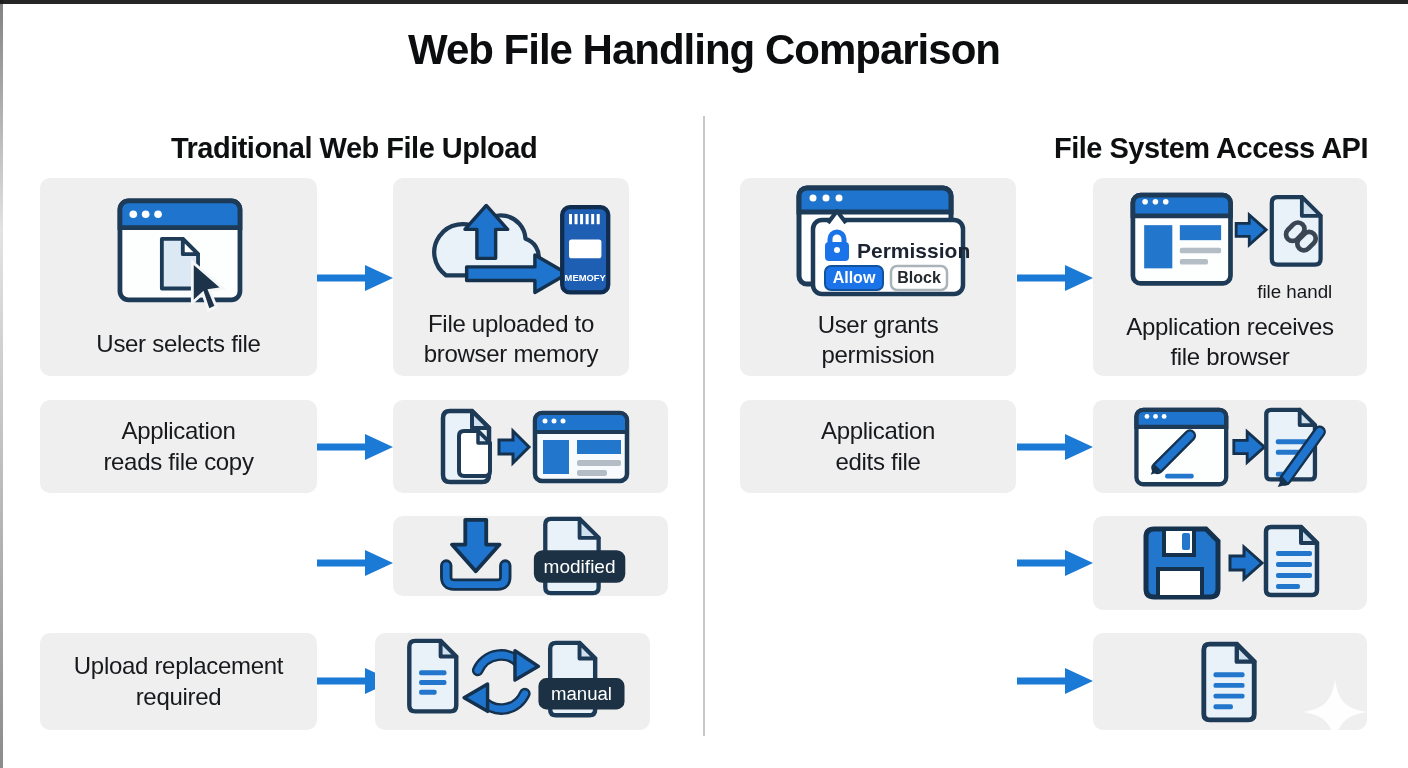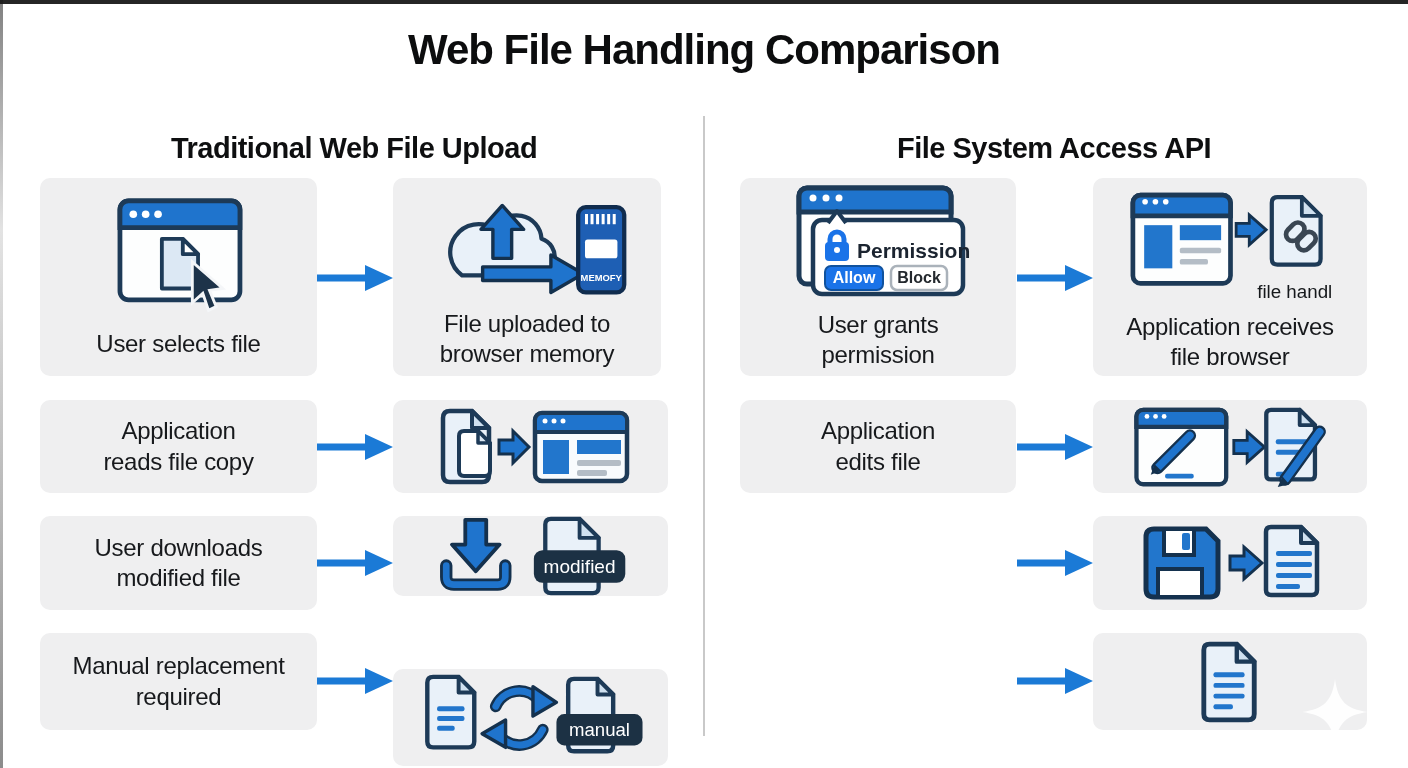--- a/index.html
+++ b/index.html
@@ -12,21 +12,21 @@
     background:linear-gradient(180deg,rgba(25,25,25,.55),rgba(25,25,25,.12) 30%,rgba(25,25,25,.3) 65%,rgba(25,25,25,.5));}
   .title{
     position:absolute;top:26px;left:0;width:100%;text-align:center;
     font-size:42px;font-weight:700;letter-spacing:-1px;color:#0c0d0e;
   }
   .col-header{
     position:absolute;top:117px;width:628px;text-align:center;
     font-size:29px;font-weight:700;letter-spacing:-.5px;color:#0e0f10;margin-top:15px;
   }
   .col-header.left{left:40px;}
-  .col-header.right{left:740px;}
+  .col-header.right{left:740px;text-align:right;}
   .divider{position:absolute;left:703px;top:116px;width:2px;height:620px;background:#c9c9c9;}
   .box{
     position:absolute;background:#efeff0;border-radius:10px;
     display:flex;flex-direction:column;align-items:center;justify-content:center;gap:8px;
   }
   .caption{
     text-align:center;font-size:24px;line-height:1.26;color:#17191c;
     white-space:pre-line;letter-spacing:-.3px;
   }
   .arrow{position:absolute;width:76px;height:30px;}
@@ -59,21 +59,21 @@
       <polygon points="98,70 98,113 109,103 115,121 123,117 116,100 130,98" fill="#1d3349" stroke="#f4f6f8" stroke-width="3"></polygon>
     </svg>
     <div class="caption">User selects file</div>
   </div>
 
   <svg class="arrow" style="left:317px;top:263px;" viewBox="0 0 76 30">
     <rect x="0" y="11.5" width="52" height="7" fill="#1b7ad6"></rect>
       <polygon points="48,2 76,15 48,28" fill="#1b7ad6"></polygon>
   </svg>
 
-  <div class="box" style="left:393px;top:178px;width:268px;height:198px;">
+  <div class="box" style="left:393px;top:178px;width:236px;height:198px;">
     <svg width="202" height="116" viewBox="0 0 236 136">
       <path d="M42,106 h86 a22,22 0 0 0 7,-43 a29,29 0 0 0 -55,-11 a25,25 0 0 0 -38,54 z" fill="#e9f1f9" stroke="#1d3a57" stroke-width="5" stroke-linejoin="round"></path>
       <polygon points="89,24 114,52 100,52 100,86 78,86 78,52 64,52" fill="#1f74cd" stroke="#14314e" stroke-width="4" stroke-linejoin="round"></polygon>
       <polygon points="66,96 146,96 146,82 184,104 146,126 146,112 66,112" fill="#1f74cd" stroke="#14314e" stroke-width="4" stroke-linejoin="round"></polygon>
       <g>
         <rect x="178" y="26" width="54" height="100" rx="9" fill="#1e5fb4" stroke="#102c4e" stroke-width="5"></rect>
         <rect x="186" y="34" width="3.5" height="12" fill="#fff"></rect>
           <rect x="192.5" y="34" width="3.5" height="12" fill="#fff"></rect>
         <rect x="199" y="34" width="3.5" height="12" fill="#fff"></rect>
           <rect x="205.5" y="34" width="3.5" height="12" fill="#fff"></rect>
@@ -109,49 +109,45 @@
           <circle cx="125" cy="13" r="2.5" fill="#fff"></circle>
           <circle cx="134" cy="13" r="2.5" fill="#fff"></circle>
         <rect x="114" y="32" width="26" height="34" fill="#2276cc"></rect>
         <rect x="148" y="32" width="44" height="14" fill="#2276cc"></rect>
         <rect x="148" y="52" width="44" height="6" rx="2" fill="#b4bdc6"></rect>
         <rect x="148" y="62" width="30" height="6" rx="2" fill="#b4bdc6"></rect>
       </g>
     </svg>
   </div>
 
-  <div class="box" style="left:40px;top:516px;width:277px;height:94px;">
-    <div class="caption">User downloads
-modified file</div>
-  </div>
   <svg class="arrow" style="left:317px;top:548px;" viewBox="0 0 76 30">
     <rect x="0" y="11.5" width="52" height="7" fill="#1b7ad6"></rect>
       <polygon points="48,2 76,15 48,28" fill="#1b7ad6"></polygon>
   </svg>
   <div class="box" style="left:393px;top:516px;width:275px;height:80px;">
     <svg width="206" height="84" viewBox="0 0 206 84">
       <polygon points="34,4 56,4 56,30 70,30 45,58 20,30 34,30" fill="#1f74cd" stroke="#14314e" stroke-width="4" stroke-linejoin="round"></polygon>
       <path d="M14,52 v12 q0,8 8,8 h46 q8,0 8,-8 v-12" fill="none" stroke="#14314e" stroke-width="13" stroke-linecap="round"></path>
       <path d="M14,52 v12 q0,8 8,8 h46 q8,0 8,-8 v-12" fill="none" stroke="#1f74cd" stroke-width="7" stroke-linecap="round"></path>
       <path d="M118,9 q0,-6 6,-6 h30 l20,20 v52 q0,6 -6,6 h-44 q-6,0 -6,-6 z" fill="#e9f1f9" stroke="#1d3a57" stroke-width="4.5"></path>
       <path d="M154,3 l20,20 h-20 z" fill="#cfe0ef" stroke="#1d3a57" stroke-width="4" stroke-linejoin="round"></path>
       <rect x="106" y="36" width="96" height="34" rx="9" fill="#1c3144"></rect>
       <text x="154" y="60" text-anchor="middle" font-size="20" fill="#ffffff">modified</text>
     </svg>
   </div>
 
   <div class="box" style="left:40px;top:633px;width:277px;height:97px;">
-    <div class="caption">Manual replacement
+    <div class="caption">Upload replacement
 required</div>
   </div>
   <svg class="arrow" style="left:317px;top:666px;" viewBox="0 0 76 30">
     <rect x="0" y="11.5" width="52" height="7" fill="#1b7ad6"></rect>
       <polygon points="48,2 76,15 48,28" fill="#1b7ad6"></polygon>
   </svg>
-  <div class="box" style="left:393px;top:633px;width:275px;height:97px;margin-top:36px;">
+  <div class="box" style="left:375px;top:633px;width:275px;height:97px;">
     <svg width="232" height="90" viewBox="0 0 232 92">
       <g>
         <path d="M10,10 q0,-6 6,-6 h26 l16,16 v50 q0,6 -6,6 h-36 q-6,0 -6,-6 z" fill="#e9f1f9" stroke="#1d3a57" stroke-width="4.5"></path>
         <path d="M42,4 l16,16 h-16 z" fill="#cfe0ef" stroke="#1d3a57" stroke-width="4" stroke-linejoin="round"></path>
         <rect x="20" y="34" width="28" height="5" rx="2" fill="#2276cc"></rect>
         <rect x="20" y="44" width="28" height="5" rx="2" fill="#2276cc"></rect>
         <rect x="20" y="54" width="18" height="5" rx="2" fill="#2276cc"></rect>
       </g>
       <g>
         <path d="M80,34 A26,26 0 0 1 124,28" fill="none" stroke="#14314e" stroke-width="12" stroke-linecap="round"></path>

